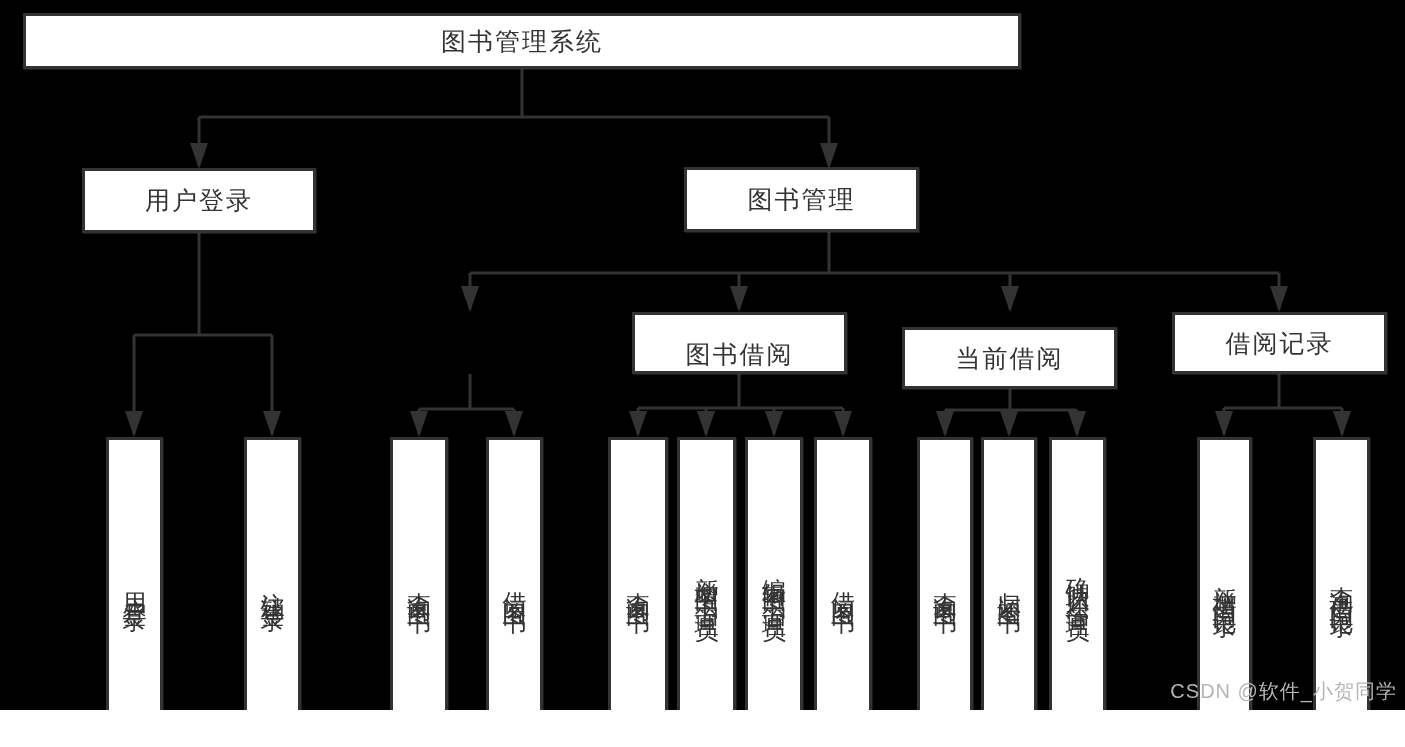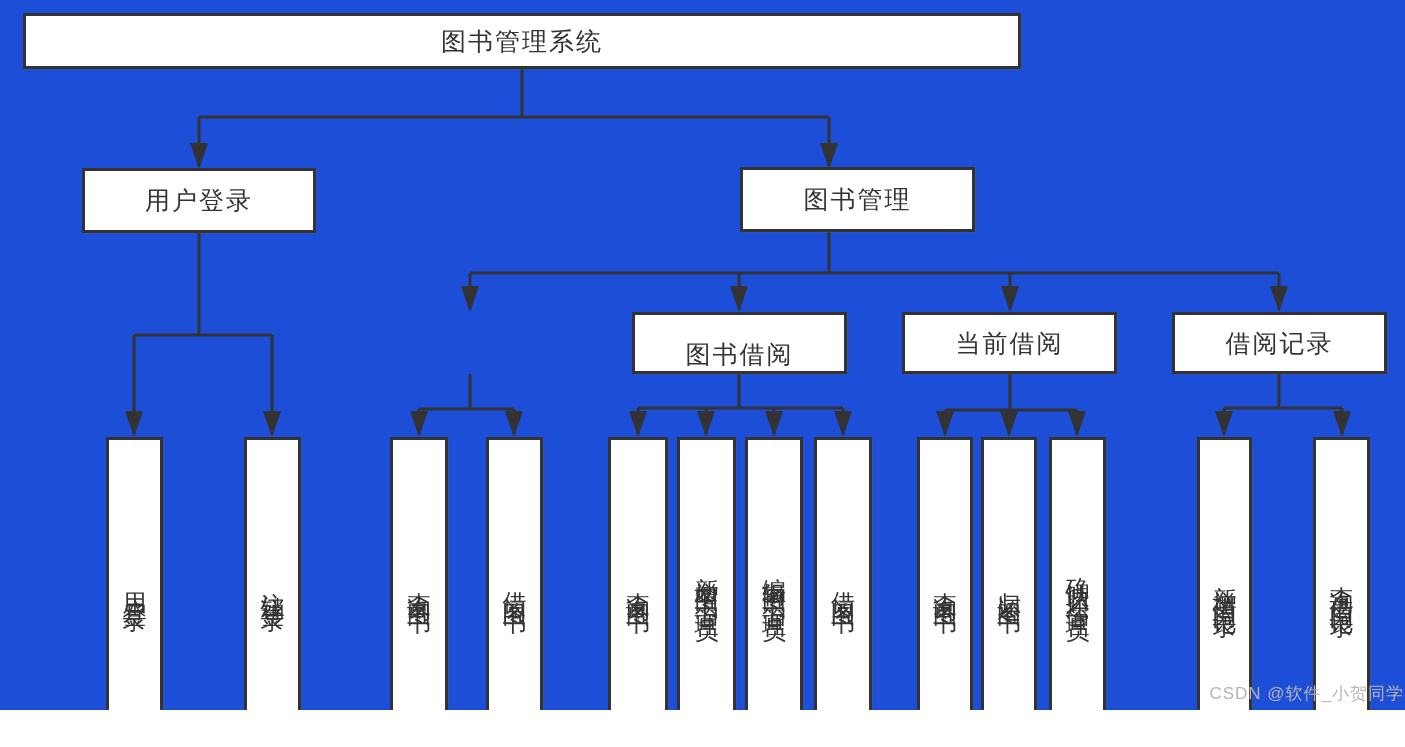--- a/index.html
+++ b/index.html
@@ -4,21 +4,21 @@
 <style>
   html, body {
     margin: 0;
     padding: 0;
     background: #ffffff;
   }
   .stage {
     position: relative;
     width: 1405px;
     height: 710px;
-    background: #1d4ed8;
+    background: #000000;
     overflow: hidden;
     font-family: "Liberation Sans", "DejaVu Sans", sans-serif;
   }
   .wires {
     position: absolute;
     left: 0;
     top: 0;
     pointer-events: none;
   }
   .node {
@@ -47,23 +47,23 @@
     box-shadow: 1px 1px 0 rgba(100,100,100,0.25);
   }
   .vnode span {
     writing-mode: vertical-rl;
     letter-spacing: 6px;
     line-height: 1;
     white-space: nowrap;
   }
   .watermark {
     position: absolute;
-    right: 1px;
+    right: 8px;
     bottom: 5px;
-    font-size: 17px;
+    font-size: 20px;
     color: #b5b5b5;
     letter-spacing: 1px;
     white-space: nowrap;
   }
 </style>
 </head>
 <body>
 
 <div class="stage">
 
@@ -98,28 +98,28 @@
     </g>
   </svg>
 
   <div class="node" style="left:23px; top:13px; width:998px; height:56px;">
     <span>图书管理系统</span>
   </div>
 
   <div class="node" style="left:82px; top:168px; width:234px; height:65px;">
     <span>用户登录</span>
   </div>
-  <div class="node" style="left:740px; top:167px; width:235px; height:65px;">
+  <div class="node" style="left:684px; top:167px; width:235px; height:65px;">
     <span>图书管理</span>
   </div>
 
   <div class="node" style="left:632px; top:312px; width:215px; height:62px;align-items:flex-end;">
     <span>图书借阅</span>
   </div>
-  <div class="node" style="left:902px; top:312px; width:215px; height:62px;">
+  <div class="node" style="left:902px; top:327px; width:215px; height:62px;">
     <span>当前借阅</span>
   </div>
   <div class="node" style="left:1172px; top:312px; width:215px; height:62px;font-family:Liberation Mono, monospace;">
     <span>借阅记录</span>
   </div>
 
   <div class="vnode" style="left:106px; top:437px; width:57px; height:296px;">
     <span>用户登录</span>
   </div>
   <div class="vnode" style="left:244px; top:437px; width:57px; height:296px;">

